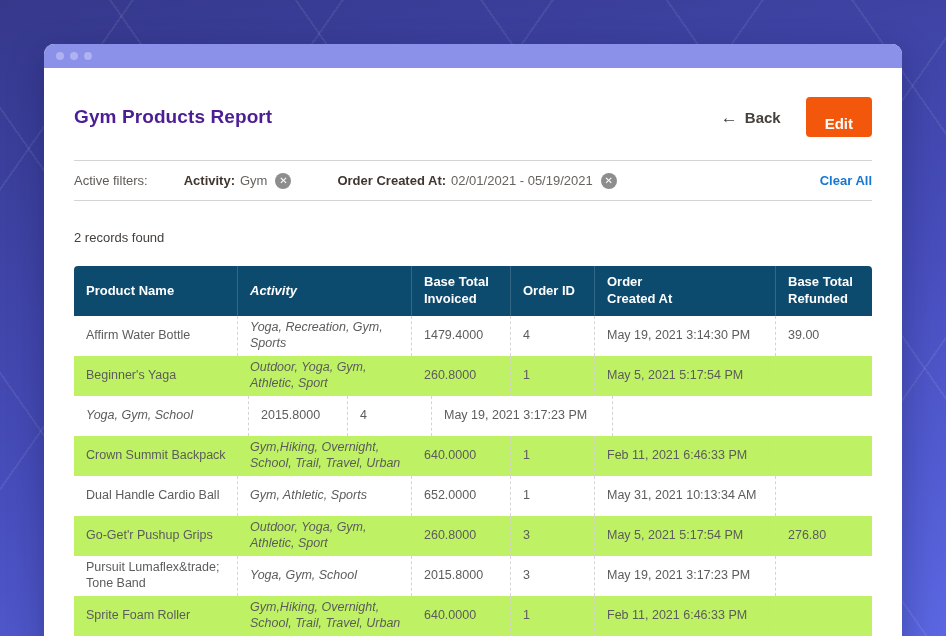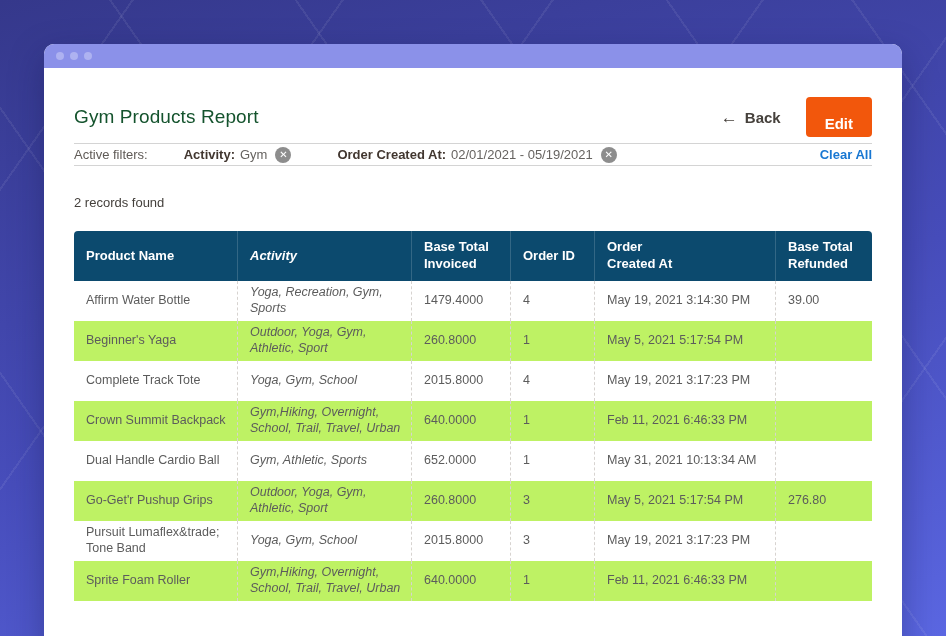--- a/index.html
+++ b/index.html
@@ -31,40 +31,40 @@
   }
   .dot { width: 8px; height: 8px; border-radius: 50%; background: #aeb2f1; }
 
   .content { padding: 0 30px; }
 
   .page-header {
     margin-top: 29px; height: 40px;
     display: flex; align-items: center;
   }
   .page-title {
-    font-size: 19px; font-weight: 400; color: #14532d;
+    font-size: 19px; font-weight: 700; color: #4c1d95;
     letter-spacing: 0.1px;
   }
   .header-actions { margin-left: auto; display: flex; align-items: center; gap: 25px; }
   .back-link {
     font-size: 15px; font-weight: 600; color: #46413c;
     display: flex; align-items: center; gap: 7px; cursor: pointer;
     text-decoration: none;
   }
   .back-arrow { font-size: 17px; line-height: 1; }
   .edit-btn {
     background: #f2570c; color: #ffffff;
     font-family: "Liberation Sans", sans-serif;
     font-size: 15px; font-weight: 700;
     border: none; border-radius: 4px;
     padding: 18px 19px; height: 40px; cursor: pointer;
   }
 
   .filter-bar {
-    margin-top: 6px; height: 23px;
+    margin-top: 23px; height: 41px;
     border-top: 1px solid #d4d4d4; border-bottom: 1px solid #d4d4d4;
     display: flex; align-items: center;
     font-size: 13px;
   }
   .filter-label { color: #5f5a56; margin-right: 36px; }
   .chip { display: flex; align-items: center; gap: 5px; margin-right: 46px; }
   .chip-name { font-weight: 700; color: #41362f; }
   .chip-value { color: #666360; }
   .chip-close {
     width: 16px; height: 16px; border-radius: 50%;
@@ -173,21 +173,20 @@
           </div>
           <div class="trow alt">
             <div class="tcell c0">Beginner's Yaga</div>
             <div class="tcell c1">Outdoor, Yoga, Gym, Athletic, Sport</div>
             <div class="tcell c2">260.8000</div>
             <div class="tcell c3">1</div>
             <div class="tcell c4">May 5, 2021 5:17:54 PM</div>
             <div class="tcell c5"></div>
           </div>
           <div class="trow">
-            <div class="tcell c0">Complete Track Tote</div>
             <div class="tcell c1">Yoga, Gym, School</div>
             <div class="tcell c2">2015.8000</div>
             <div class="tcell c3">4</div>
             <div class="tcell c4">May 19, 2021 3:17:23 PM</div>
             <div class="tcell c5"></div>
           </div>
           <div class="trow alt">
             <div class="tcell c0">Crown Summit Backpack</div>
             <div class="tcell c1">Gym,Hiking, Overnight, School, Trail, Travel, Urban</div>
             <div class="tcell c2">640.0000</div>

